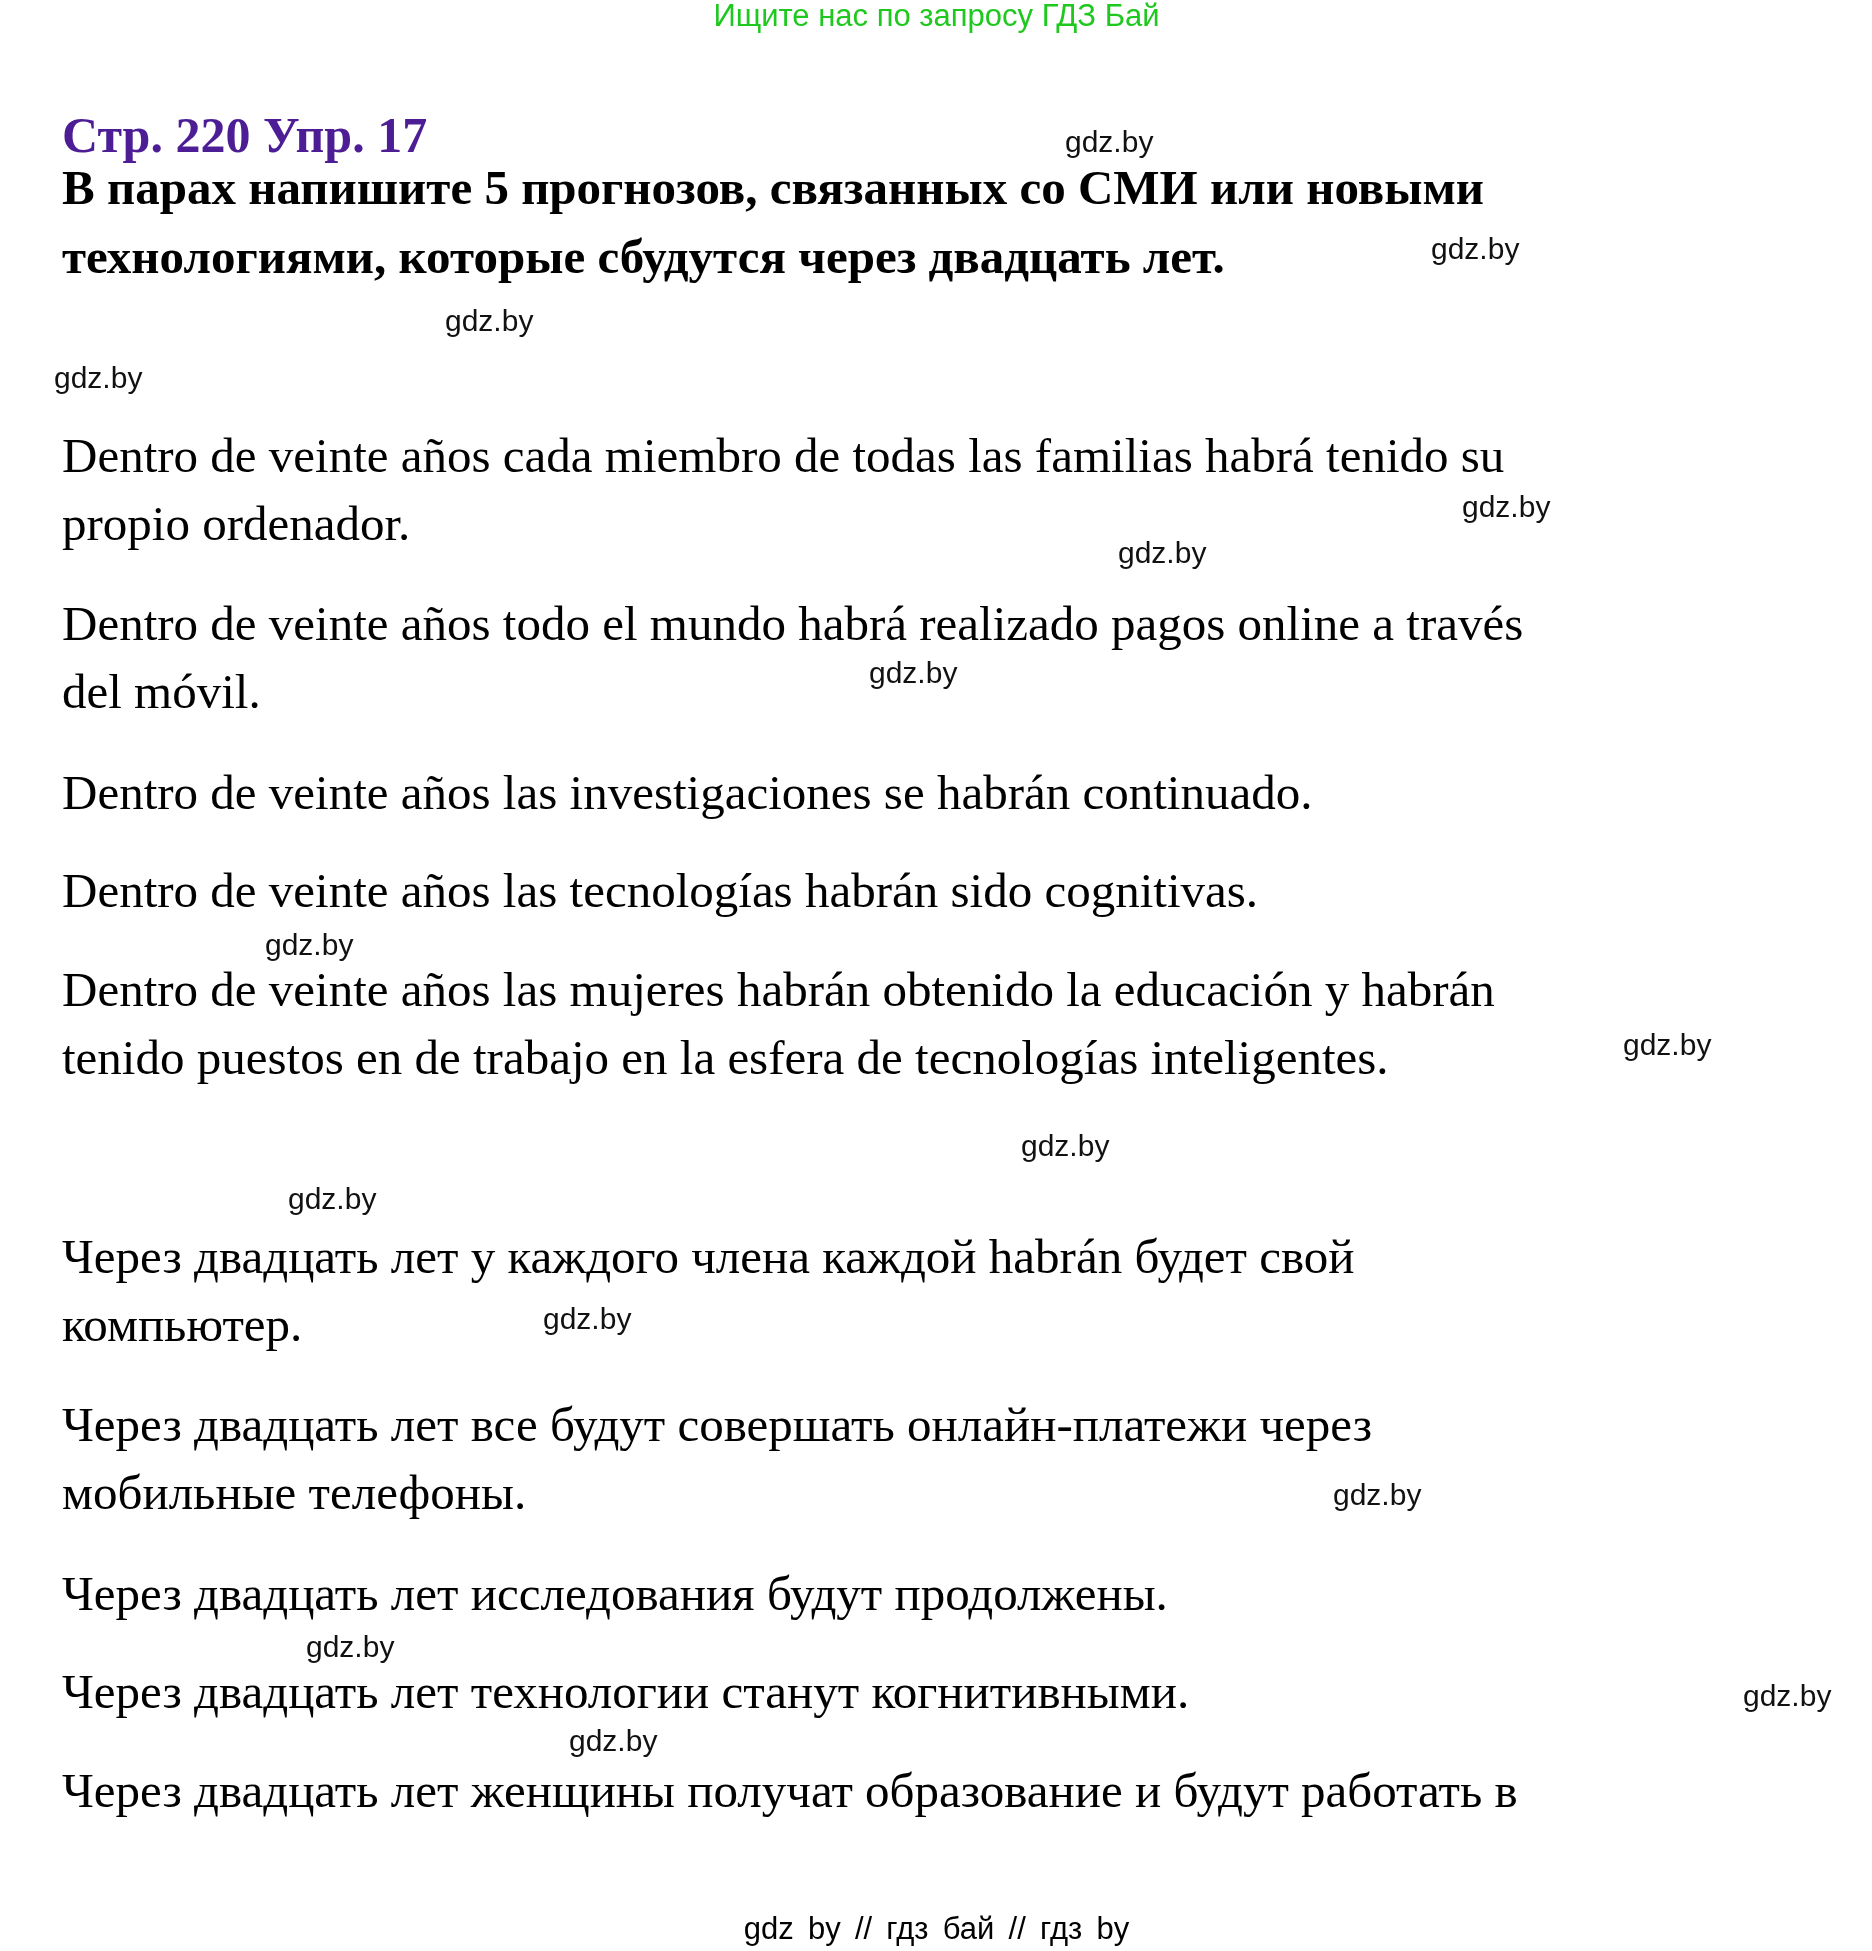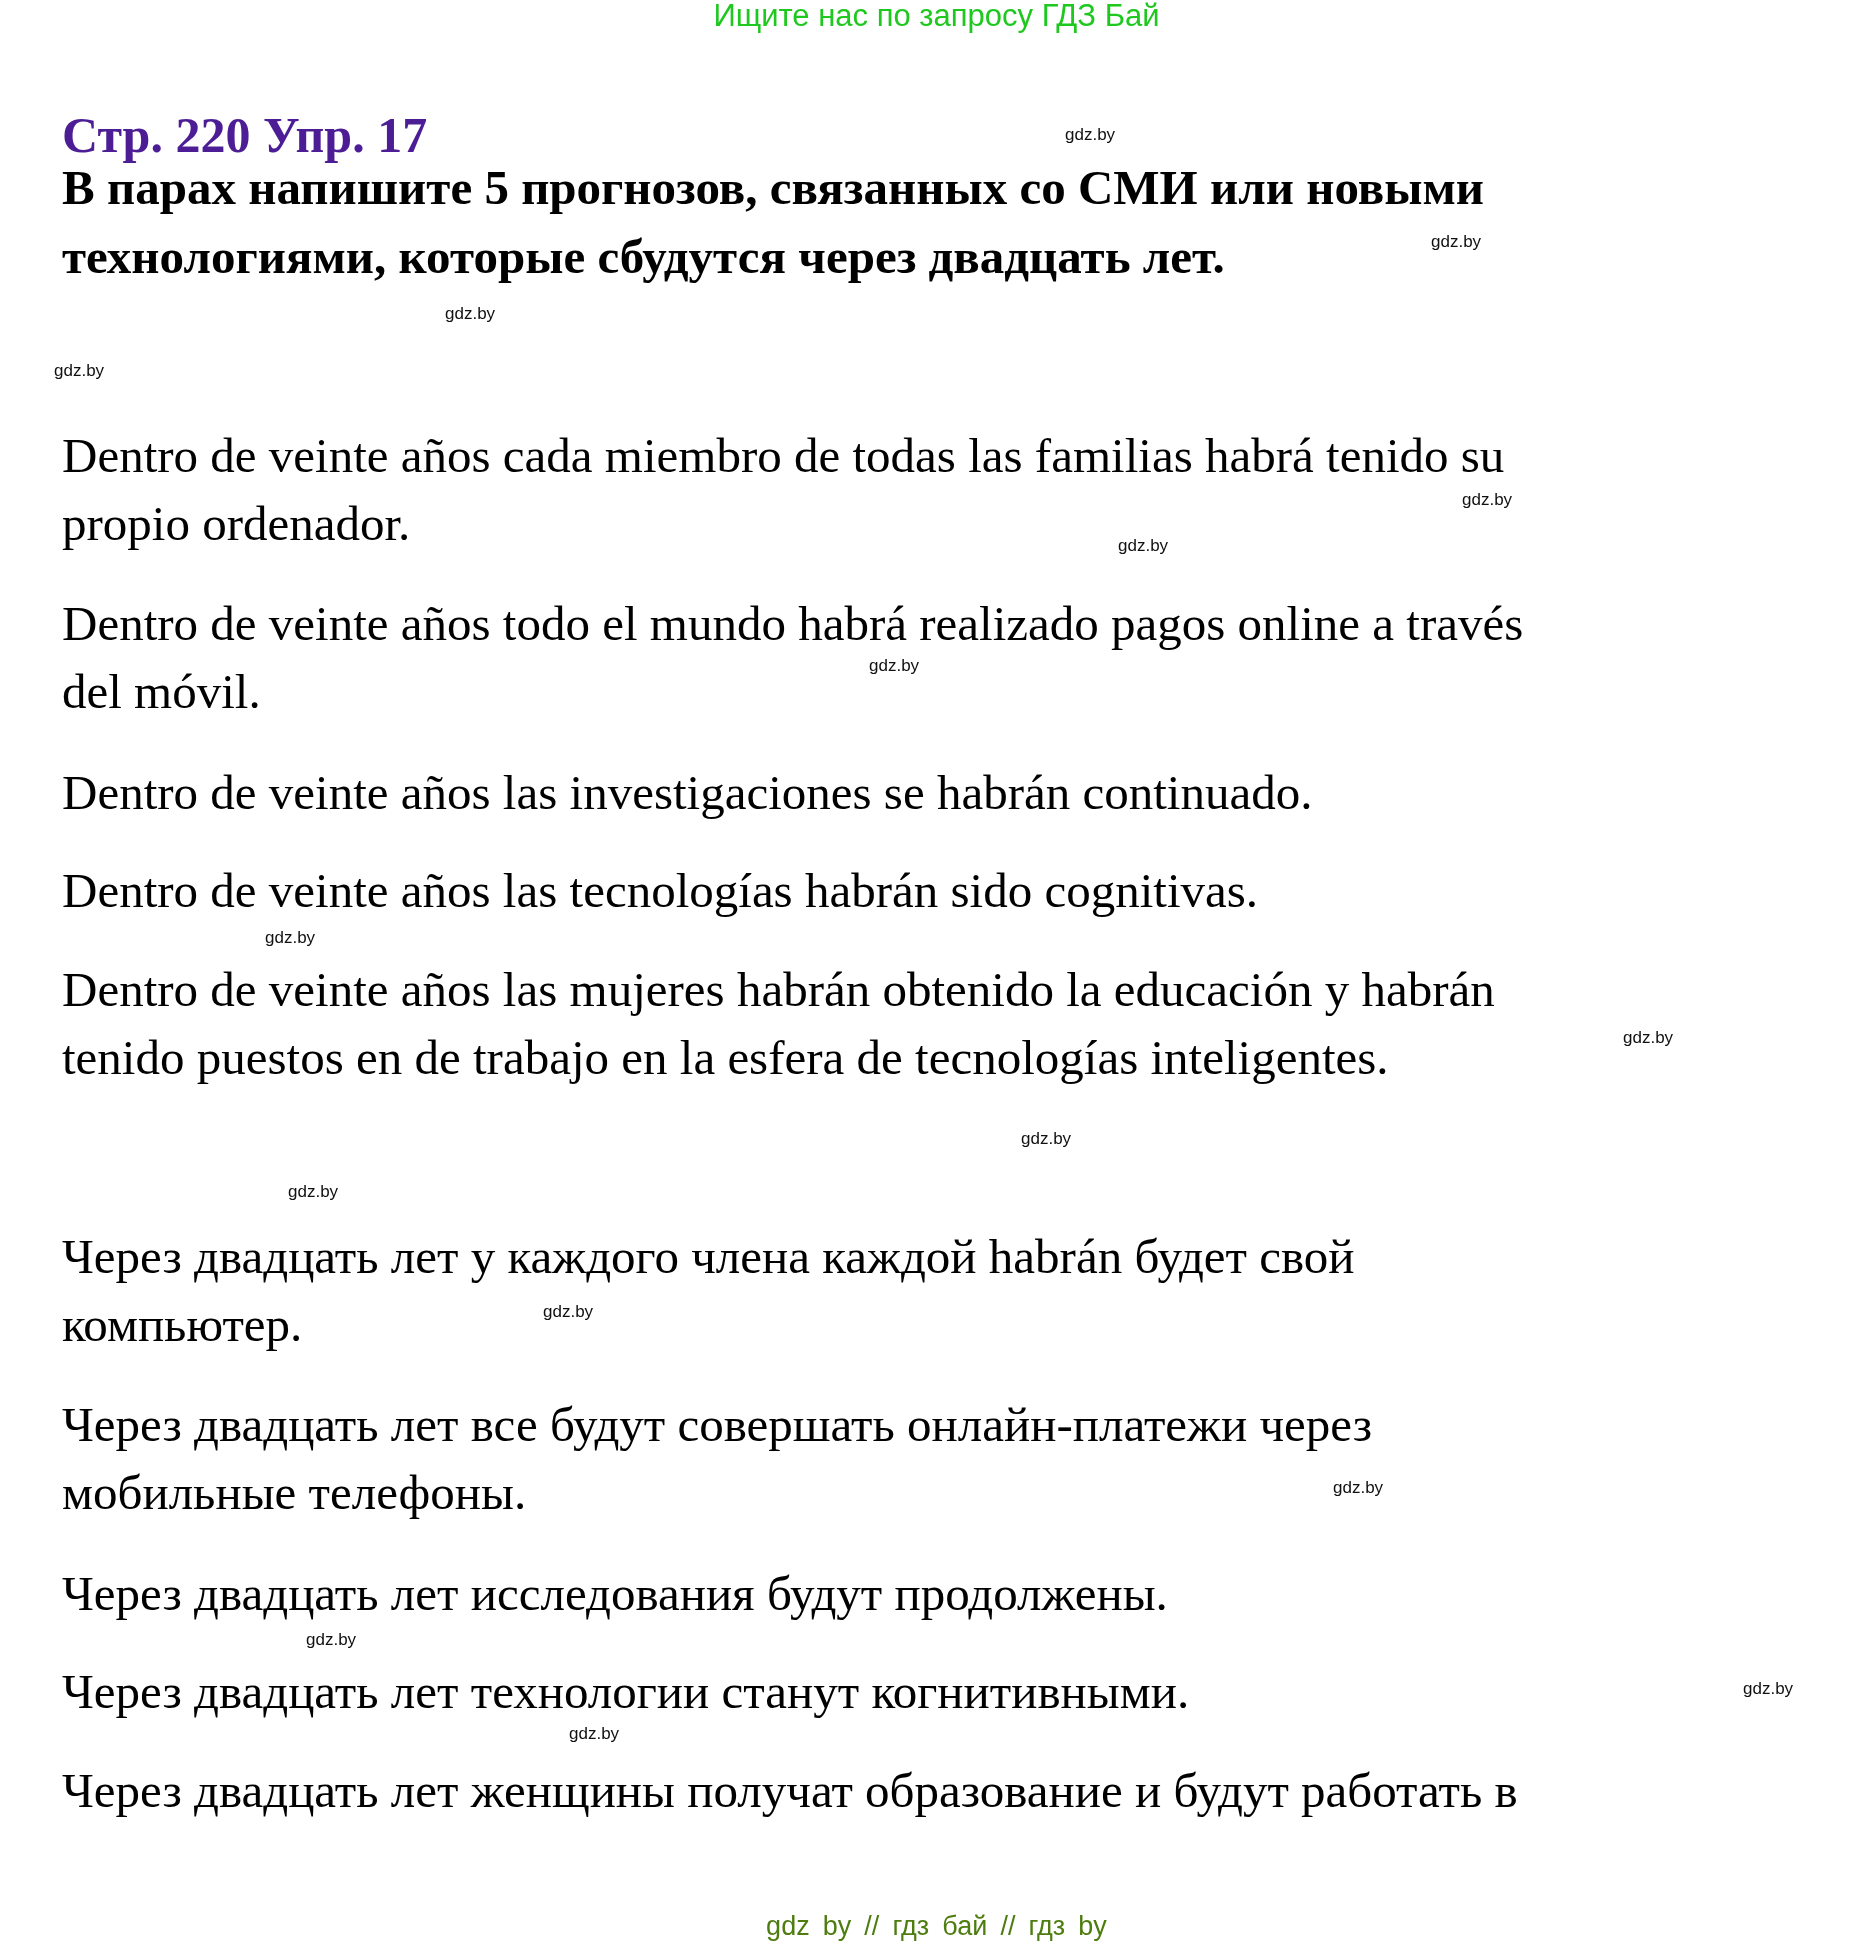--- a/index.html
+++ b/index.html
@@ -2,22 +2,22 @@
 <html style="font-size:15px"><head>
 <meta charset="utf-8">
 <style>
   html,body{margin:0;padding:0;background:#fff;}
   body{width:1873px;height:1952px;position:relative;overflow:hidden;}
   .abs{position:absolute;white-space:nowrap;}
   .top-banner{left:0;width:1873px;top:-1.9px;text-align:center;font-family:"Liberation Sans",sans-serif;font-size:31px;color:#1ec81e;}
   .title{left:62px;top:106px;font-family:Liberation Serif, serif;font-weight:bold;font-size:50px;color:#4c1d95;}
   .task{left:62px;font-family:"Liberation Serif",serif;font-weight:bold;font-size:49px;color:#000;}
   .para{left:62px;font-family:Liberation Serif, serif;font-size:49px;color:#000;line-height:68px;}
-  .wm{font-family:"Liberation Sans",sans-serif;font-size:17px;color:#111;}
-  .footer{left:0;width:1873px;top:1911px;text-align:center;font-family:"Liberation Sans",sans-serif;font-size:27px;color:#4d7c0f;word-spacing:5.6px;}
+  .wm{font-family:"Liberation Sans",sans-serif;font-size:30px;color:#111;}
+  .footer{left:0;width:1873px;top:1911px;text-align:center;font-family:"Liberation Sans",sans-serif;font-size:31px;color:#000000;word-spacing:5.6px;}
 </style>
 </head>
 <body>
 
 <div class="abs top-banner">Ищите нас по запросу ГДЗ Бай</div>
 
 <div class="abs title">Стр. 220 Упр. 17</div>
 
 <div class="abs task" style="top:159px">В парах напишите 5 прогнозов, связанных со СМИ или новыми</div>
 <div class="abs task" style="top:228px">технологиями, которые сбудутся через двадцать лет.</div>

